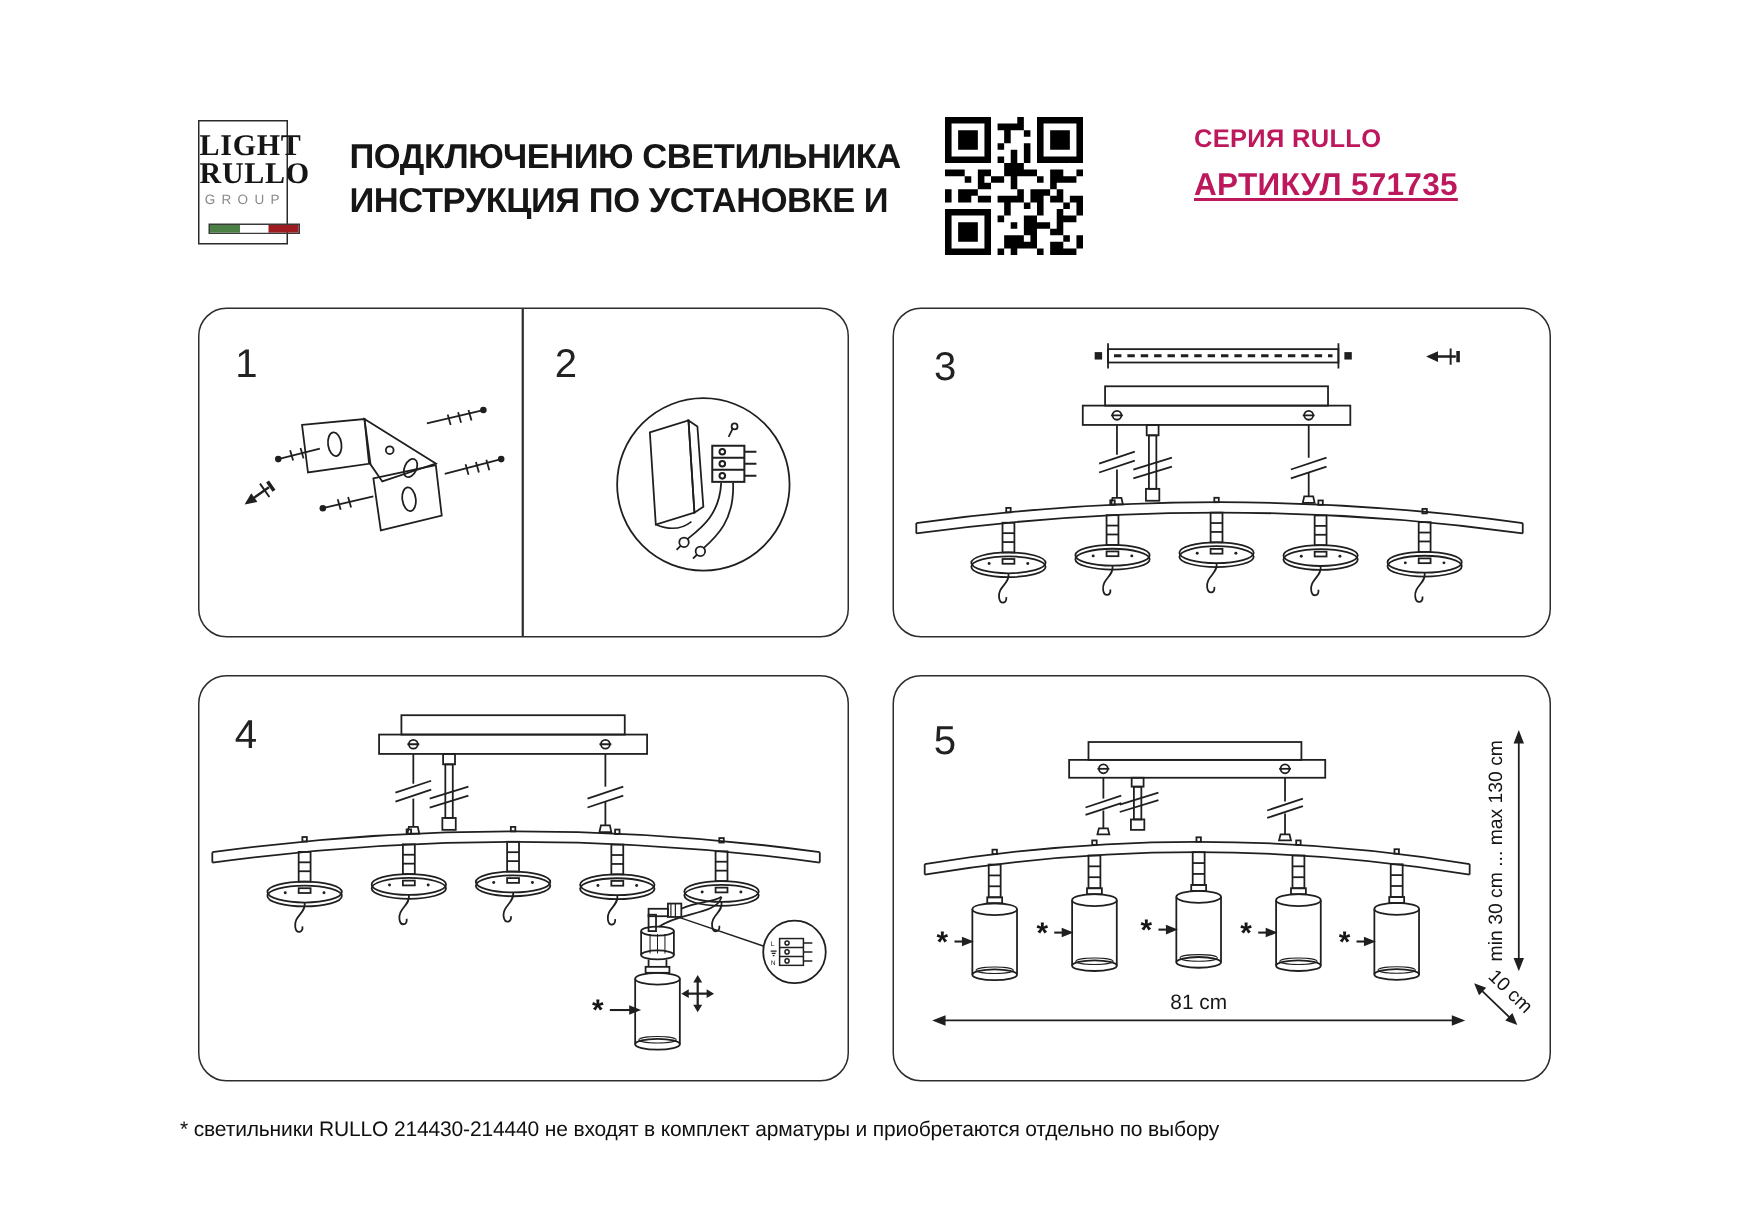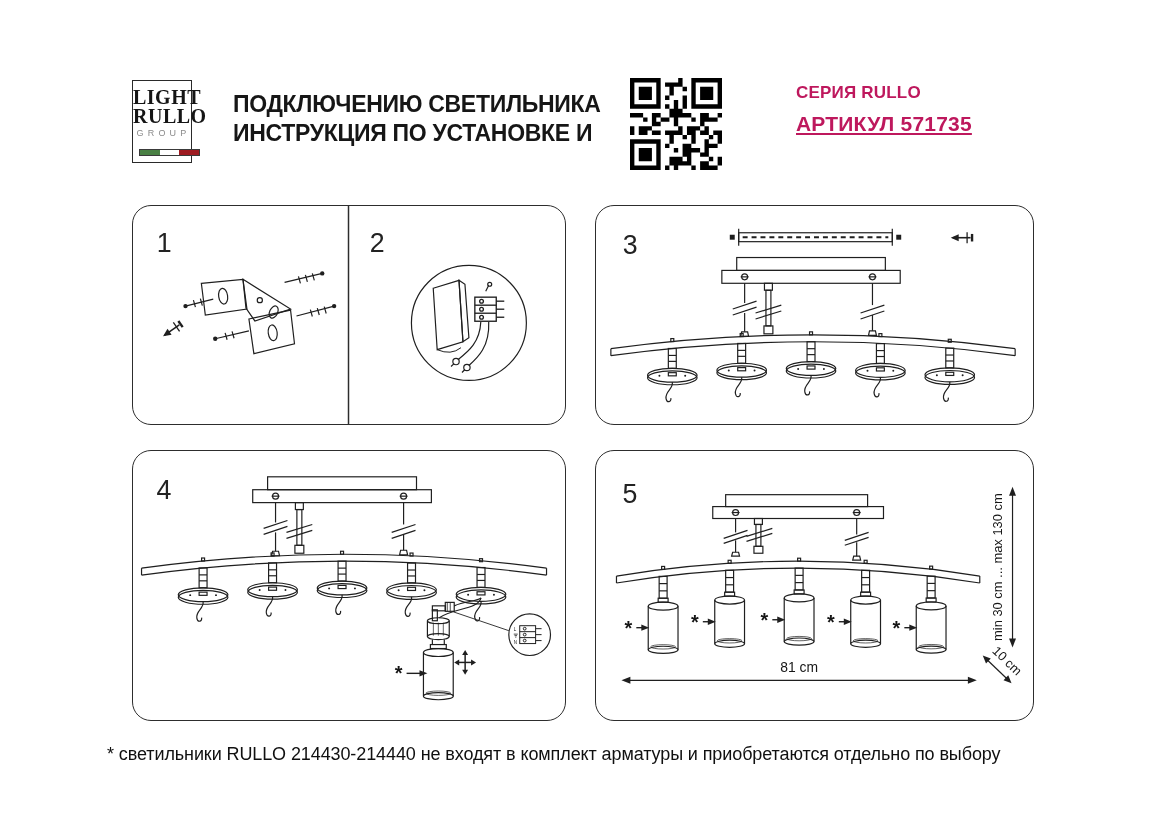--- a/index.html
+++ b/index.html
@@ -48,22 +48,22 @@
   #panel12{left:132px;top:205px;width:434px;height:220px;}
   #panel3 {left:595px;top:205px;width:439px;height:220px;}
   #panel4 {left:132px;top:450px;width:434px;height:271px;}
   #panel5 {left:595px;top:450px;width:439px;height:271px;}
   .num{font-family:"Liberation Sans",sans-serif;font-size:27px;fill:#222;}
   .dim{font-family:"Liberation Sans",sans-serif;font-size:14px;fill:#161616;}
   .ast{font-family:"Liberation Sans",sans-serif;font-size:20px;font-weight:bold;fill:#161616;}
   .tiny{font-family:"Liberation Sans",sans-serif;font-size:4.5px;fill:#161616;}
   
   .footnote{
-    position:absolute;left:107px;top:744px;width:980px;
-    font-size:18px;color:#101010;letter-spacing:-.1px;
+    position:absolute;left:120px;top:744px;width:980px;
+    font-size:14px;color:#101010;letter-spacing:-.1px;
   }
   .defs{position:absolute;width:0;height:0;}
 </style>
 </head>
 <body>
 
 <svg class="defs" aria-hidden="true">
   <defs>
     <symbol id="sym-ring" overflow="visible">
       <g fill="none" stroke="#1f1f1f" stroke-width="1.2">

